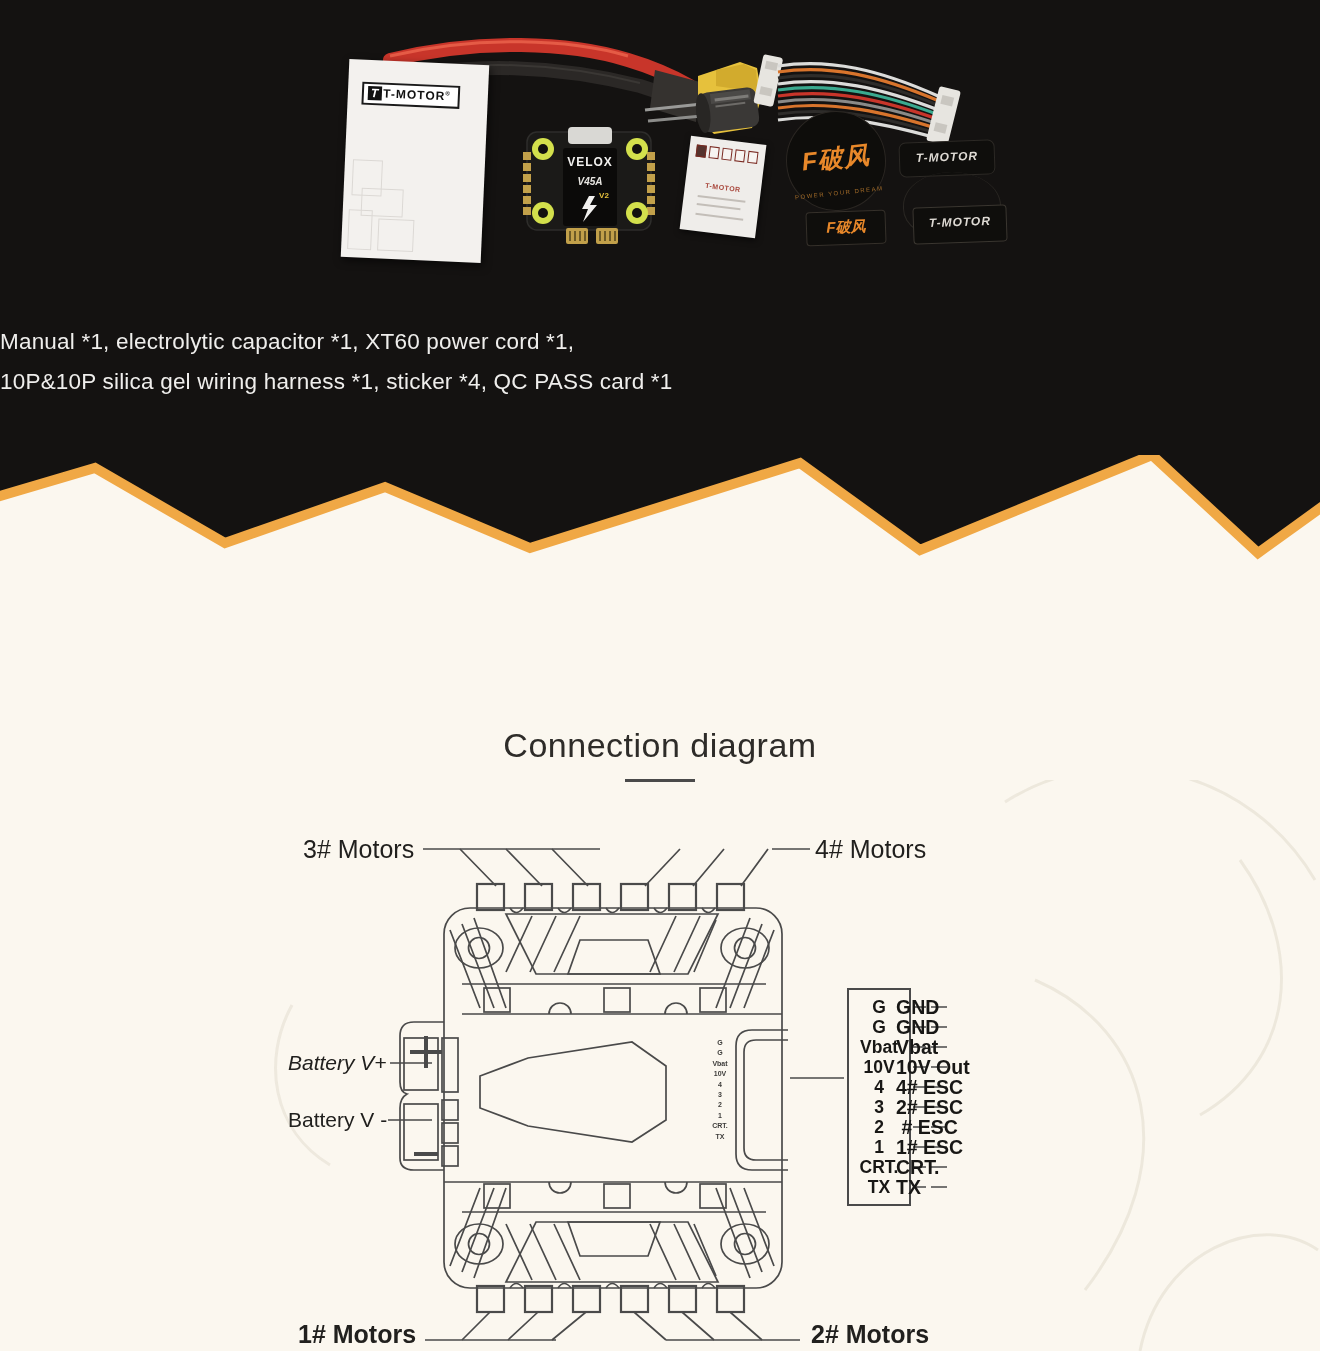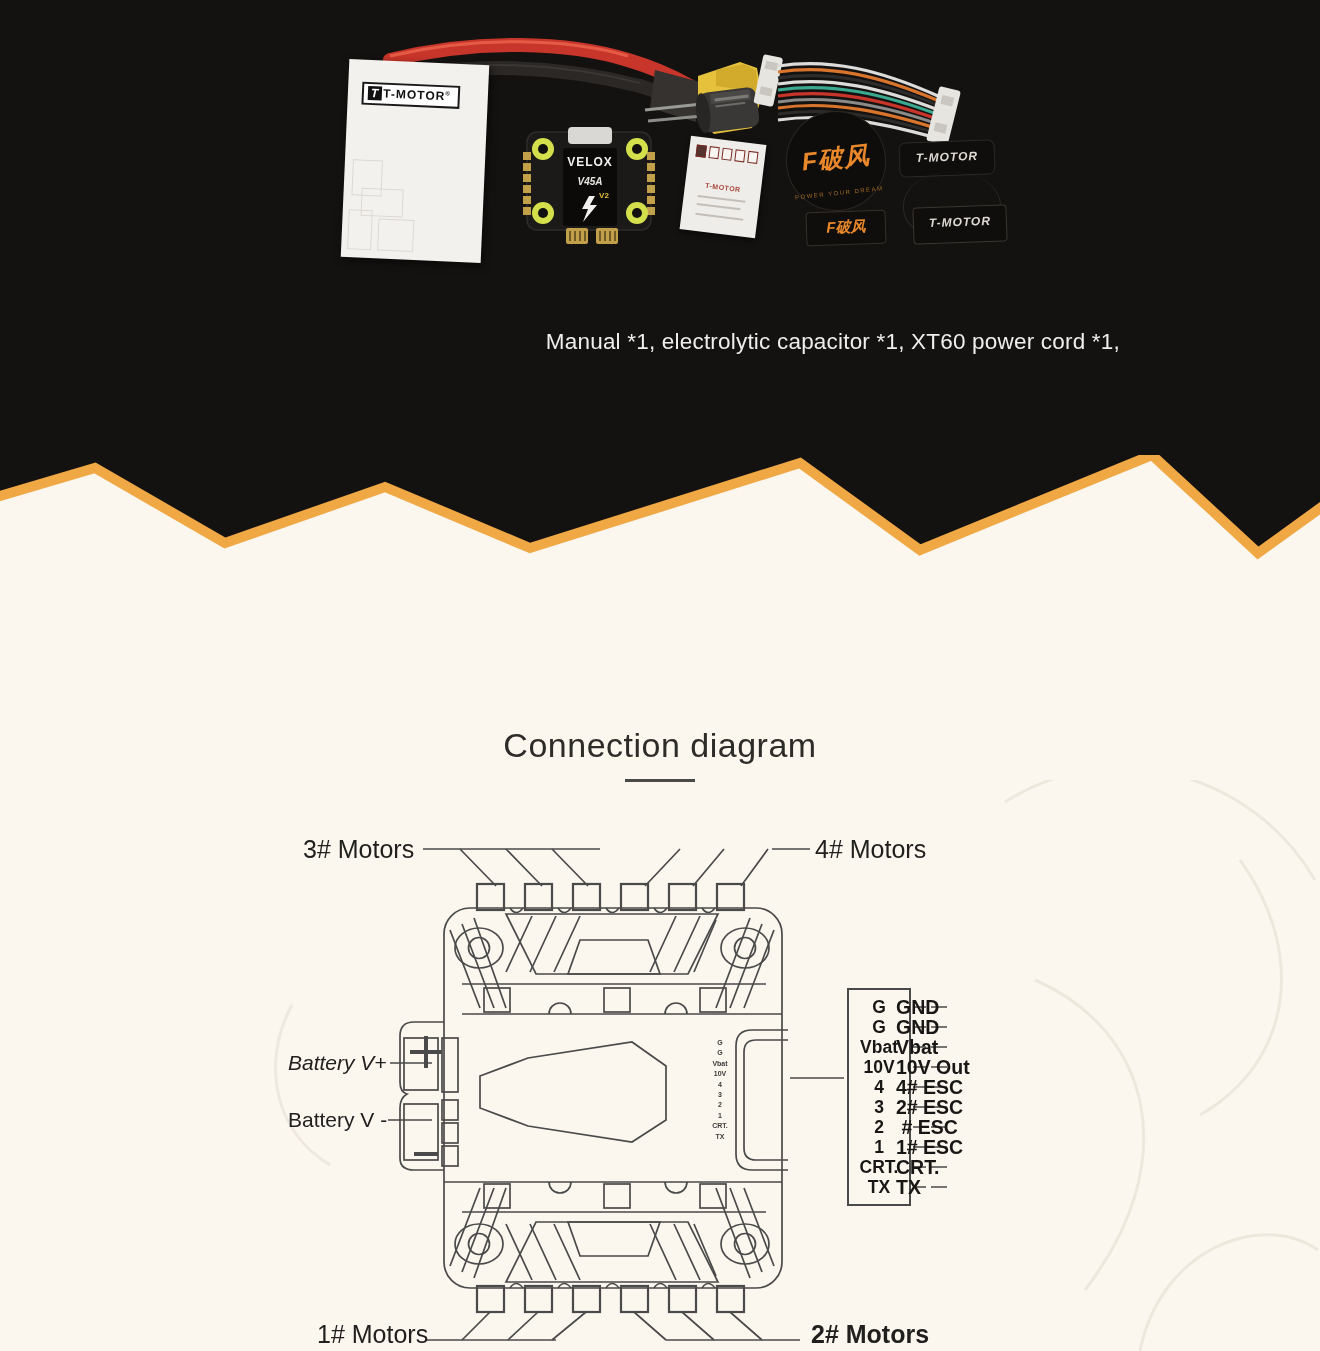--- a/index.html
+++ b/index.html
@@ -57,21 +57,21 @@
     position:absolute;left:806px;top:211px;width:78px;height:32px;border-radius:4px;
     background:#0f0e0c;border:1px solid #35302a;transform:rotate(-2deg);
   }
   .sticker-rect-f .glyph{display:block;width:100%;text-align:center;line-height:30px;
     font-size:15px;font-weight:bold;font-style:italic;color:#e8882a;}
   .sticker-rect-tm{
     position:absolute;left:913px;top:206px;width:92px;height:35px;border-radius:4px;
     background:#0f0e0c;border:1px solid #3a3630;transform:rotate(-2deg);
   }
 
-  .caption{position:absolute;left:0;top:322px;width:1120px;text-align:right;color:#efeeec;
+  .caption{position:absolute;left:0;top:322px;width:1120px;text-align:left;color:#efeeec;
     font-size:22.5px;line-height:40px;letter-spacing:.2px;}
 
   
   .zigzag{position:absolute;left:0;top:455px;width:1320px;height:112px;}
 
   
   .diagram-title{position:absolute;left:0;top:726px;width:1320px;text-align:center;
     font-size:34px;color:#2e2c29;letter-spacing:.5px;}
   .title-underline{position:absolute;left:625px;top:779px;width:70px;height:3px;background:#4a4a4a;}
 
@@ -231,20 +231,21 @@
     <div class="sticker-rect-f">
       <span class="glyph">F破风</span>
     </div>
     <div class="sticker-rect-tm">
       <span class="tm-white">T-MOTOR</span>
     </div>
   </div>
 
   <div class="caption">
     <div>Manual *1, electrolytic capacitor *1, XT60 power cord *1,</div>
+    <div>10P&amp;10P silica gel wiring harness *1, sticker *4, QC PASS card *1</div>
   </div>
 </div>
 
 <svg class="zigzag" viewBox="0 0 1320 112">
   <polygon points="0,0 1320,0 1320,50 1258,98 1152,0 920,95 800,8 530,93 385,32 225,88 95,13 0,40" fill="#141211"></polygon>
   <polyline points="-10,44 95,13 225,88 385,32 530,93 800,8 920,95 1152,0 1258,98 1330,46" fill="none" stroke="#f0a845" stroke-width="10"></polyline>
 </svg>
 
 <div class="diagram-title">Connection diagram</div>
 <div class="title-underline"></div>
@@ -369,21 +370,21 @@
         <path d="M913,1167 L926,1167 M931,1167 L947,1167"></path>
         <path d="M913,1187 L926,1187 M931,1187 L947,1187"></path>
       </g>
     </g>
   </svg>
 
   <div class="dlabel" style="left:303px;top:55px;">3# Motors</div>
   <div class="dlabel" style="left:815px;top:55px;text-align:right;">4# Motors</div>
   <div class="blabel" style="left:288px;top:271px;font-style:italic;">Battery V+</div>
   <div class="blabel" style="left:288px;top:328px;">Battery V -</div>
-  <div class="dlabel" style="left:317px;top:540px;">1# Motors</div>
+  <div class="dlabel" style="left:298px;top:540px;font-weight:bold;">1# Motors</div>
   <div class="dlabel" style="left:811px;top:540px;font-weight:bold;">2# Motors</div>
 
   <div class="silkscreen">
     <span>G</span>
       <span>G</span>
     <span>Vbat</span>
       <span>10V</span>
     <span>4</span>
       <span>3</span>
     <span>2</span>

